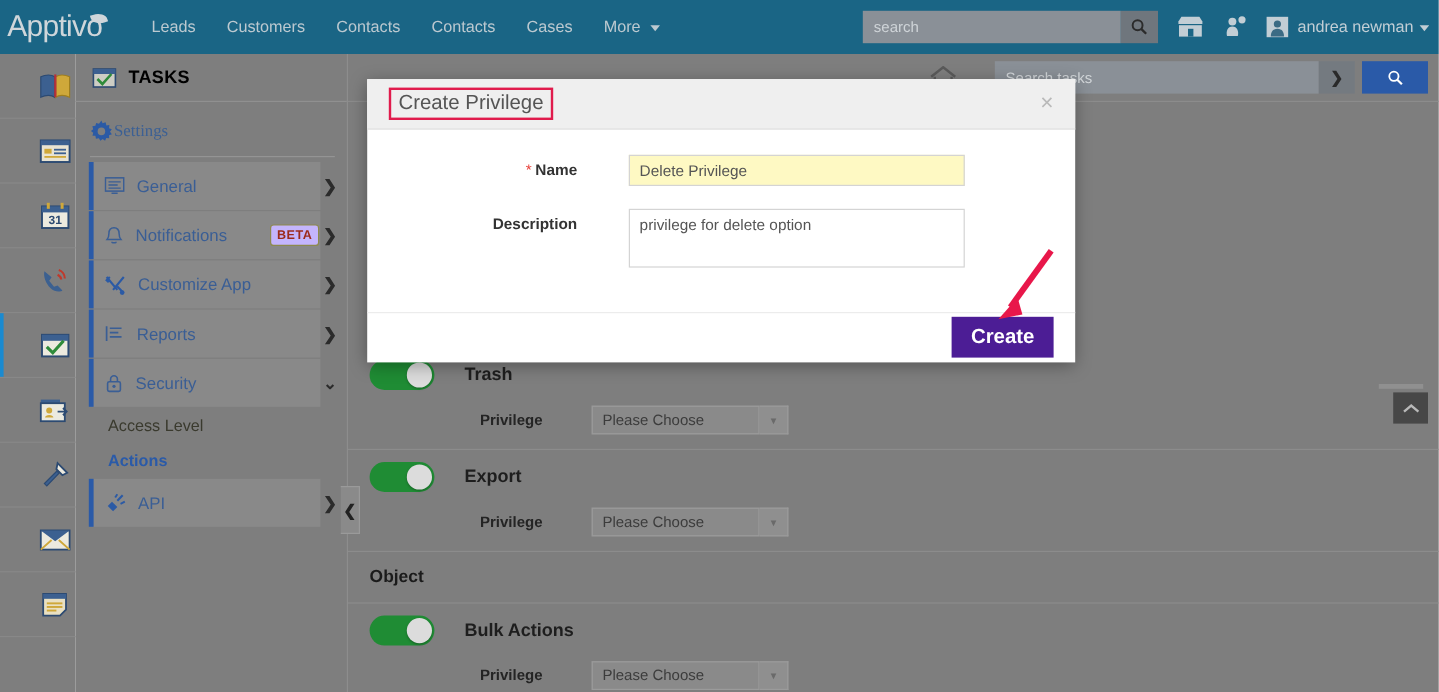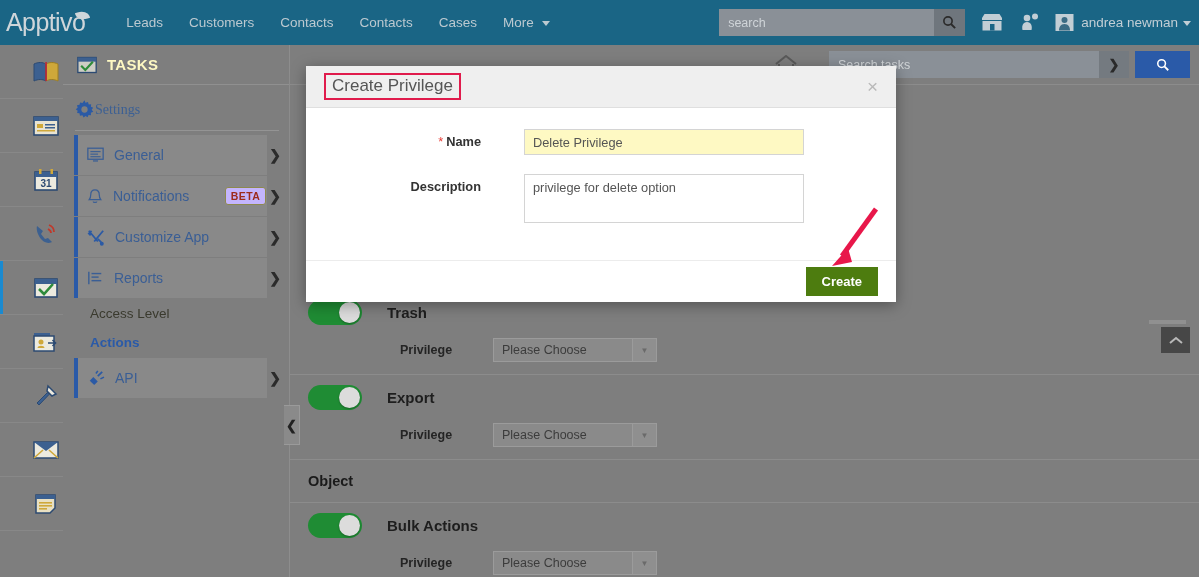--- a/index.html
+++ b/index.html
@@ -72,21 +72,21 @@
   
   .sidebar {
     position: absolute; top: 45px; left: 63px; width: 227px; height: 532px;
     background: #7e7e7e; border-right: 1px solid #8d8d8d; z-index: 15;
   }
   .tasks-head {
     height: 40px; display: flex; align-items: center; padding-left: 13px;
     border-bottom: 1px solid #909090;
   }
   .tasks-head .tasks-label {
-    color: #fef9c3; font-weight: bold; font-size: 15px; margin-left: 9px;
+    color: #000000; font-weight: bold; font-size: 15px; margin-left: 9px;
     letter-spacing: 0.3px;
   }
   .settings-head {
     display: flex; align-items: center; padding: 14px 0 10px 11px;
   }
   .settings-head .settings-label {
     color: #3c6094; font-size: 14px; margin-left: 0; font-family: Liberation Serif, serif;
   }
   .sb-divider { height: 1px; background: #949494; margin: 0 10px 4px 12px; }
   .sb-item {
@@ -230,22 +230,22 @@
   .field-textarea {
     width: 280px; height: 49px; border: 1px solid #d4d4d4; background: #fff;
     font-size: 12.8px; color: #555; padding: 5px 8px; resize: none;
     font-family: "Liberation Sans", sans-serif;
   }
   .modal-foot {
     height: 41px; border-top: 1px solid #ececec; display: flex;
     align-items: center; justify-content: flex-end; padding-right: 18px;
   }
   .btn-create {
-    background: #4d7c0f; border: none; color: #ffffff; font-weight: bold;
-    font-size: 13px; padding: 7px 16px; cursor: pointer;
+    background: #4c1d95; border: none; color: #ffffff; font-weight: bold;
+    font-size: 17px; padding: 7px 16px; cursor: pointer;
     font-family: "Liberation Sans", sans-serif;
   }
   .arrow-annot { position: absolute; left: 828px; top: 204px; z-index: 70; }
 </style>
 </head>
 <body>
 
 <div class="topbar">
   <div class="logo">
     <span>Apptivo</span>
@@ -440,20 +440,29 @@
     <svg width="17" height="16" viewBox="0 0 19 18">
       <line x1="2" y1="2" x2="2" y2="16" stroke="#3a5e95" stroke-width="1.6"></line>
       <line x1="5" y1="4" x2="16" y2="4" stroke="#3a5e95" stroke-width="1.6"></line>
       <line x1="5" y1="8" x2="13" y2="8" stroke="#3a5e95" stroke-width="1.6"></line>
       <line x1="5" y1="12" x2="16" y2="12" stroke="#3a5e95" stroke-width="1.6"></line>
     </svg>
     <span class="sb-label">Reports</span>
     <span class="chev">❯</span>
   </div>
 
+  <div class="sb-item">
+    <svg width="16" height="17" viewBox="0 0 18 19">
+      <rect x="3" y="8" width="12" height="9" rx="1.5" fill="none" stroke="#3a5e95" stroke-width="1.5"></rect>
+      <path d="M5.8 8 L5.8 5.5 A3.2 3.2 0 0 1 12.2 5.5 L12.2 8" fill="none" stroke="#3a5e95" stroke-width="1.5"></path>
+      <circle cx="9" cy="12.2" r="1.5" fill="#3a5e95"></circle>
+    </svg>
+    <span class="sb-label">Security</span>
+    <span class="chev">⌄</span>
+  </div>
 
   <div class="sb-sub plain">
     <span>Access Level</span>
   </div>
   <div class="sb-sub sel">
     <span>Actions</span>
   </div>
 
   <div class="sb-item">
     <svg width="18" height="16" viewBox="0 0 20 18">

